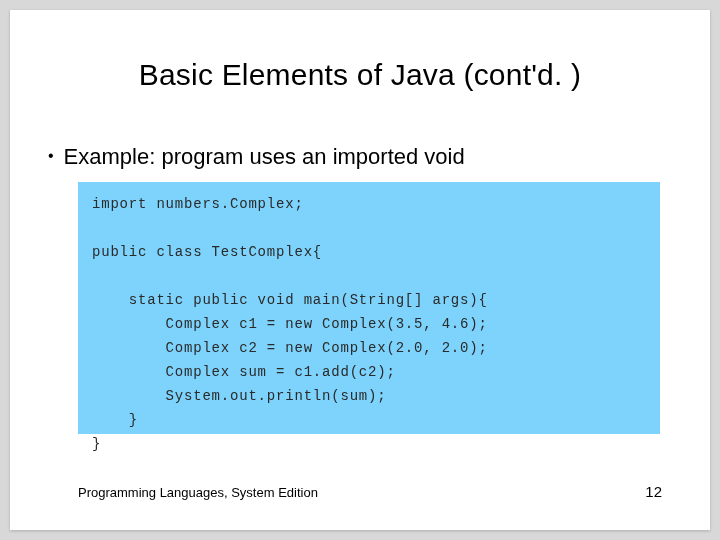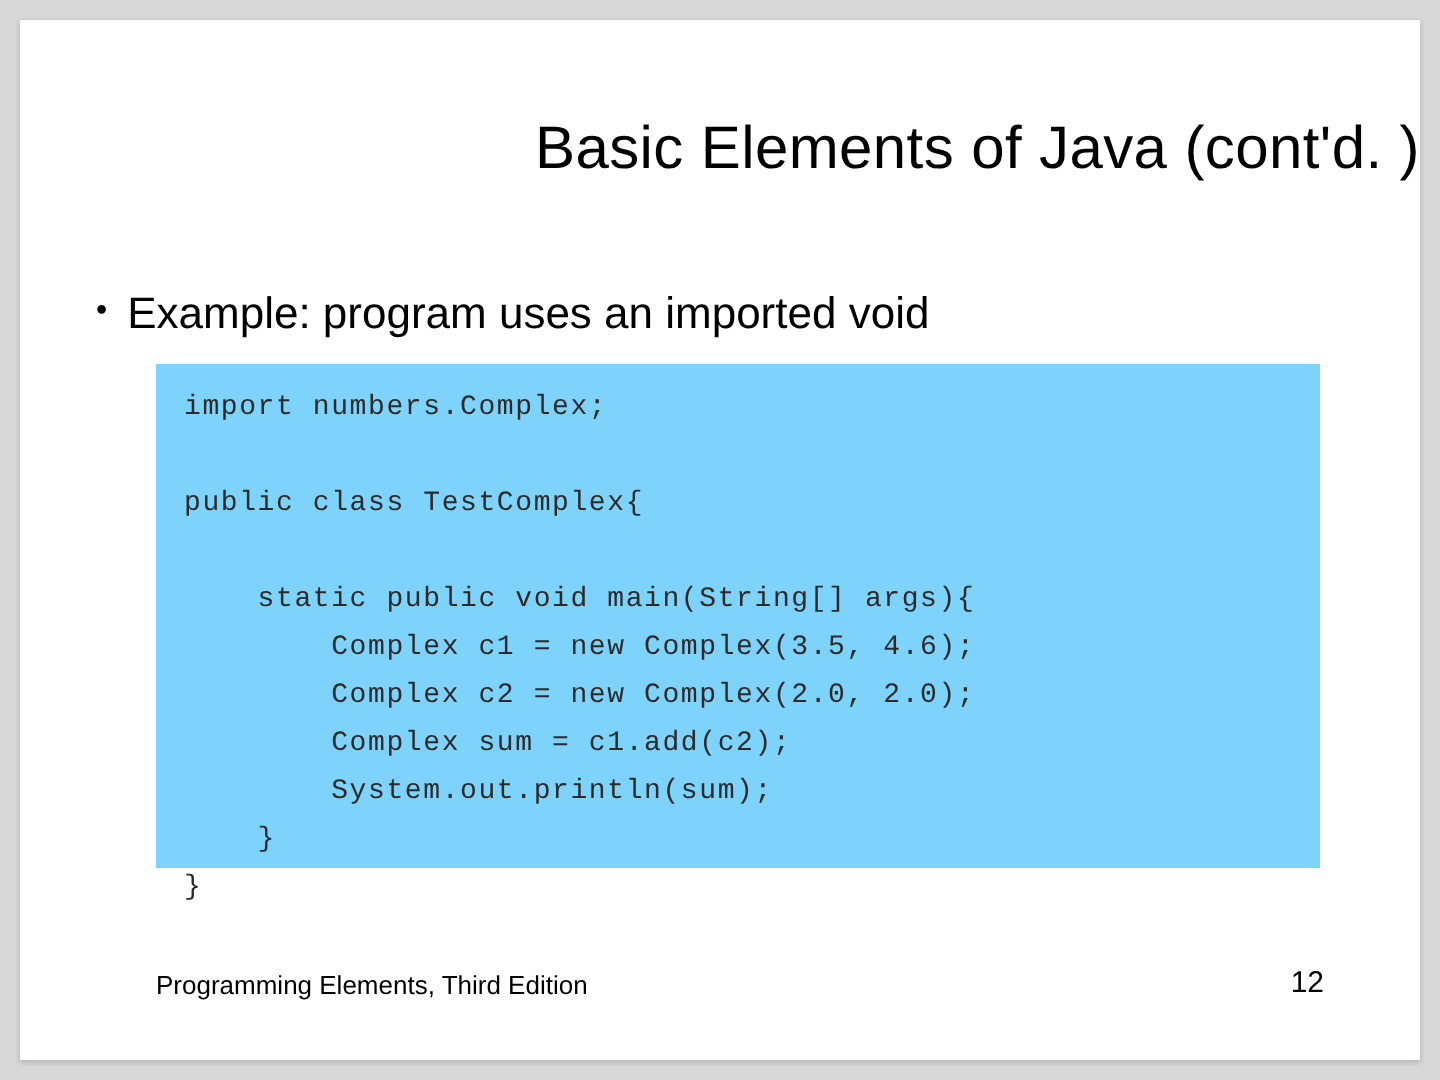--- a/index.html
+++ b/index.html
@@ -16,21 +16,21 @@
     width: 700px;
     height: 520px;
     background: #ffffff;
     box-shadow: 0 1px 3px rgba(0,0,0,0.2);
   }
   .title {
     position: absolute;
     top: 48px;
     left: 0;
     width: 100%;
-    text-align: right;
+    text-align: center;
     font-size: 30px;
     font-weight: normal;
     color: #000;
     letter-spacing: 0.2px;
   }
   .bullet-row {
     position: absolute;
     top: 134px;
     left: 38px;
     font-size: 22px;
@@ -90,16 +90,16 @@
 public class TestComplex{
 
     static public void main(String[] args){
         Complex c1 = new Complex(3.5, 4.6);
         Complex c2 = new Complex(2.0, 2.0);
         Complex sum = c1.add(c2);
         System.out.println(sum);
     }
 }</div>
 
-  <div class="footer-left">Programming Elements, Third Edition</div>
+  <div class="footer-left">Programming Languages, System Edition</div>
   <div class="footer-right">12</div>
 
 </div>
 
 </body></html>

